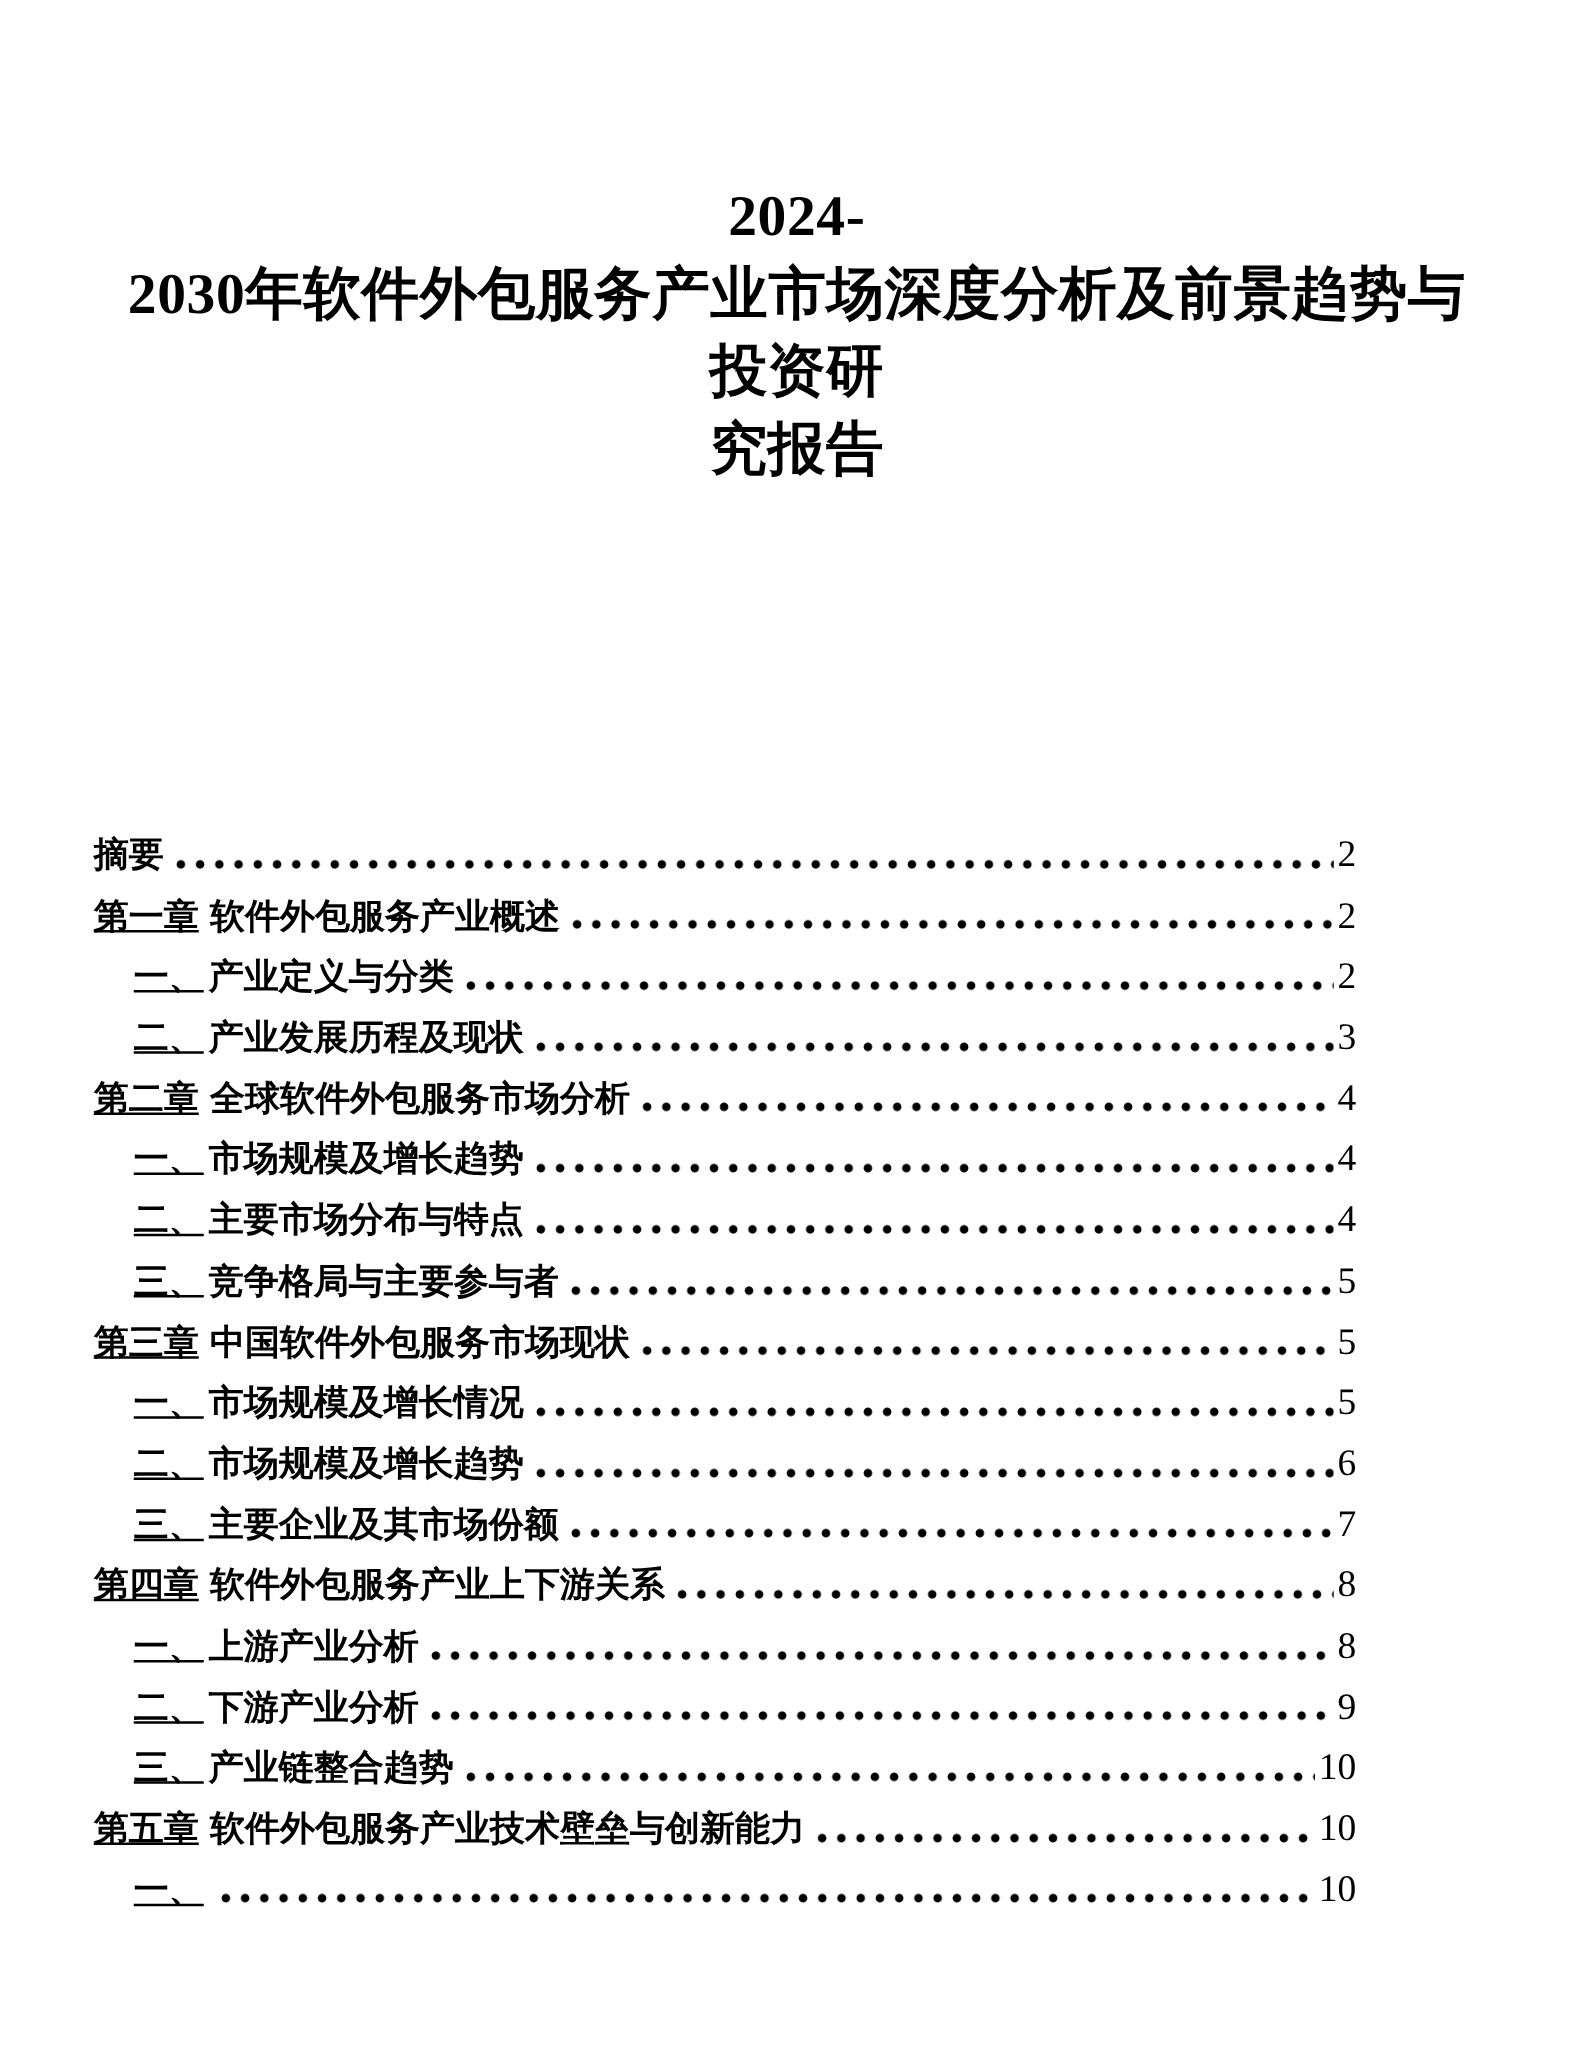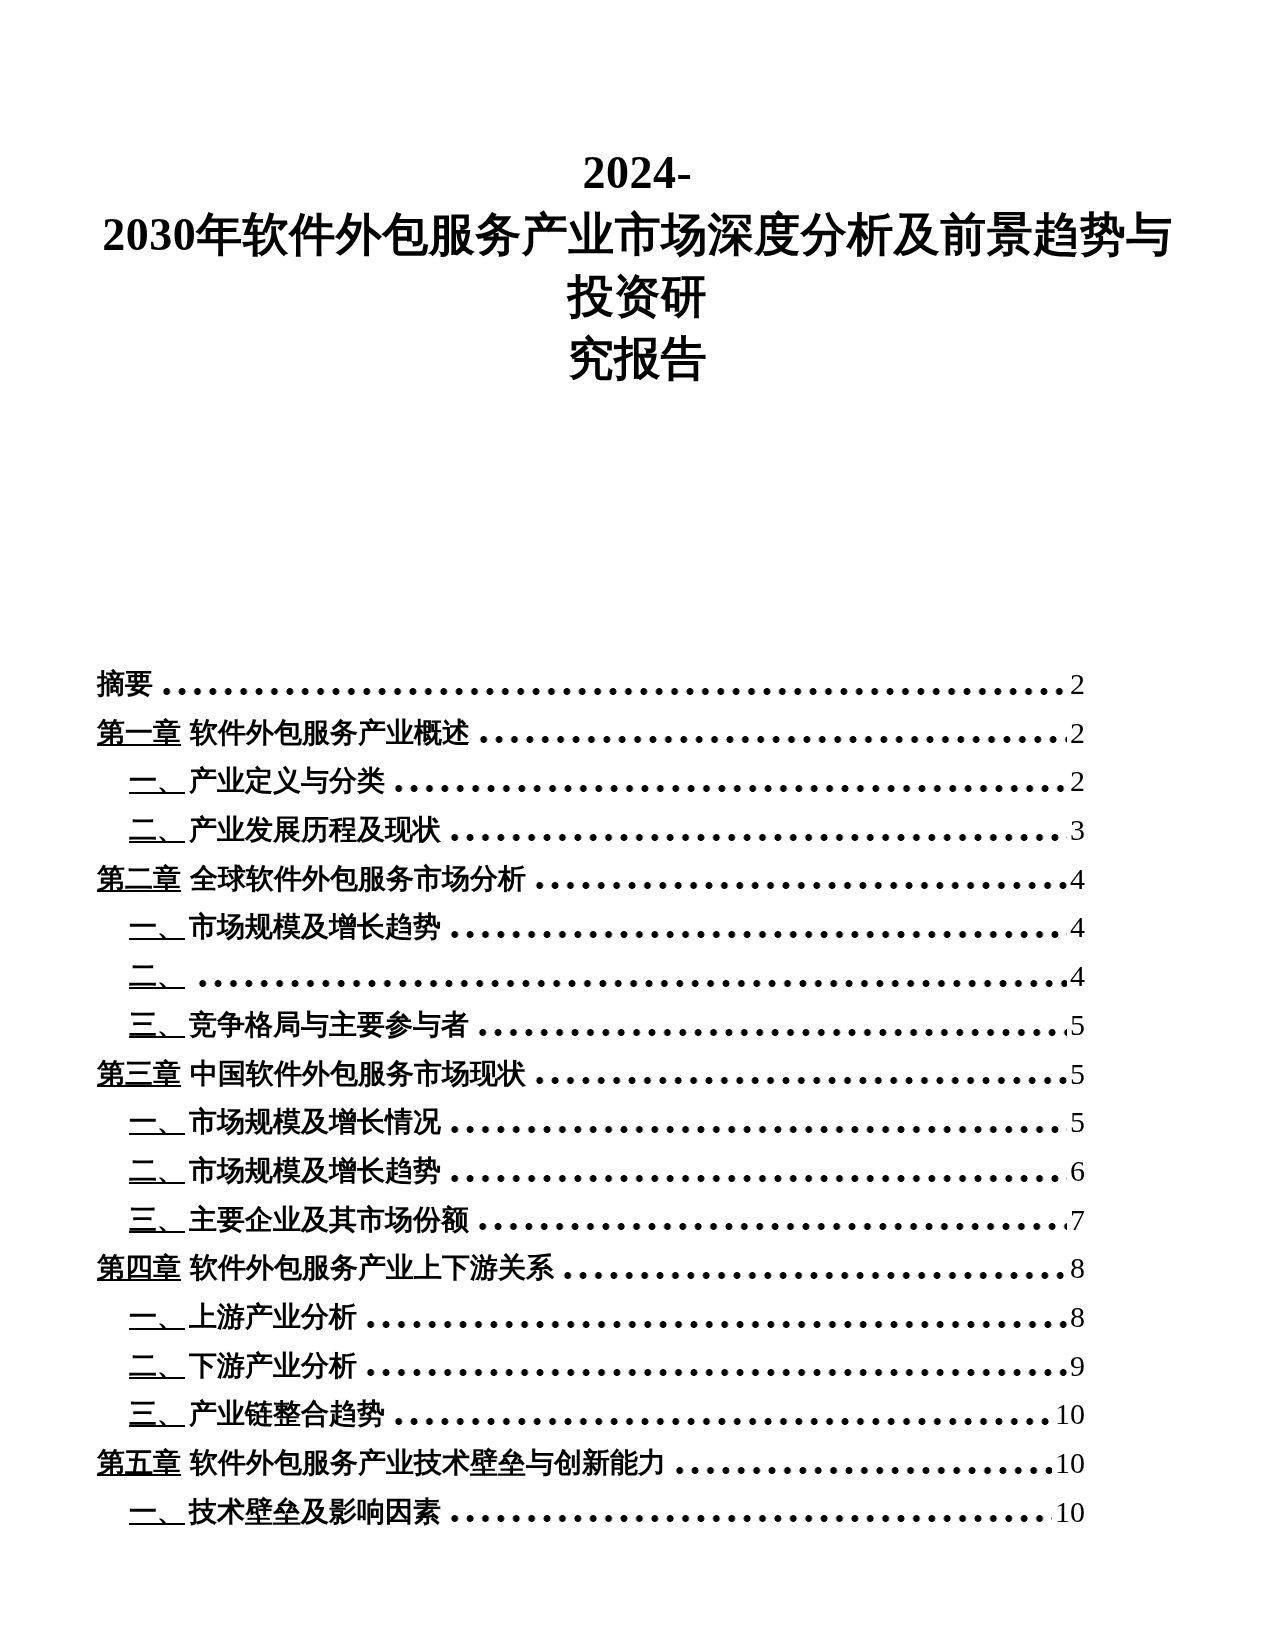--- a/index.html
+++ b/index.html
@@ -16,21 +16,21 @@
   .doc-title {
     margin: 142px 100px 0 100px;
     text-align: center;
     font-family: "Liberation Serif", "DejaVu Serif", serif;
     font-weight: 700;
     font-size: 46px;
     line-height: 62px;
     letter-spacing: 0.5px;
   }
   .toc {
-    margin: 270px 190px 0 97px;
+    margin: 270px 190px 0 75px;
     text-align: center;
   }
   .toc-row {
     display: flex;
     align-items: stretch;
     height: 48.7px;
     line-height: 48.7px;
     font-family: "Liberation Sans", "DejaVu Sans", sans-serif;
     font-weight: 700;
     font-size: 28px;
@@ -98,20 +98,21 @@
       <span class="toc-page">4</span>
     </div>
     <div class="toc-row lvl2">
       <span class="toc-num">一、</span>
       <span class="toc-text">市场规模及增长趋势</span>
       <span class="dots"></span>
       <span class="toc-page">4</span>
     </div>
     <div class="toc-row lvl2">
       <span class="toc-num">二、</span>
+      <span class="toc-text">主要市场分布与特点</span>
       <span class="dots"></span>
       <span class="toc-page">4</span>
     </div>
     <div class="toc-row lvl2">
       <span class="toc-num">三、</span>
       <span class="toc-text">竞争格局与主要参与者</span>
       <span class="dots"></span>
       <span class="toc-page">5</span>
     </div>
     <div class="toc-row lvl1">
@@ -163,17 +164,16 @@
       <span class="toc-page">10</span>
     </div>
     <div class="toc-row lvl1">
       <span class="toc-num">第五章</span>
       <span class="toc-text">软件外包服务产业技术壁垒与创新能力</span>
       <span class="dots"></span>
       <span class="toc-page">10</span>
     </div>
     <div class="toc-row lvl2">
       <span class="toc-num">一、</span>
-      <span class="toc-text">技术壁垒及影响因素</span>
       <span class="dots"></span>
       <span class="toc-page">10</span>
     </div>
   </div>
 
 </body></html>

